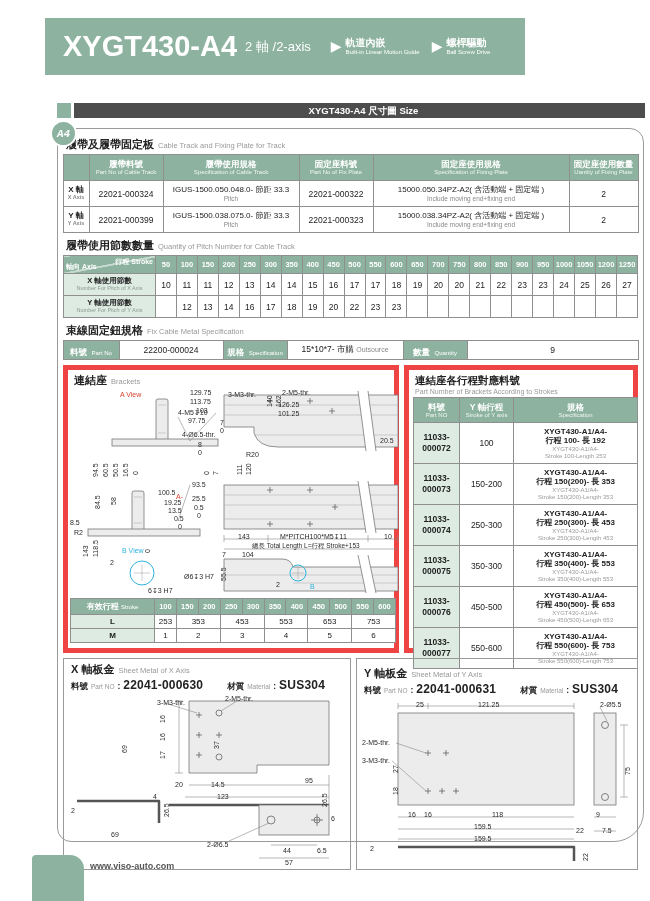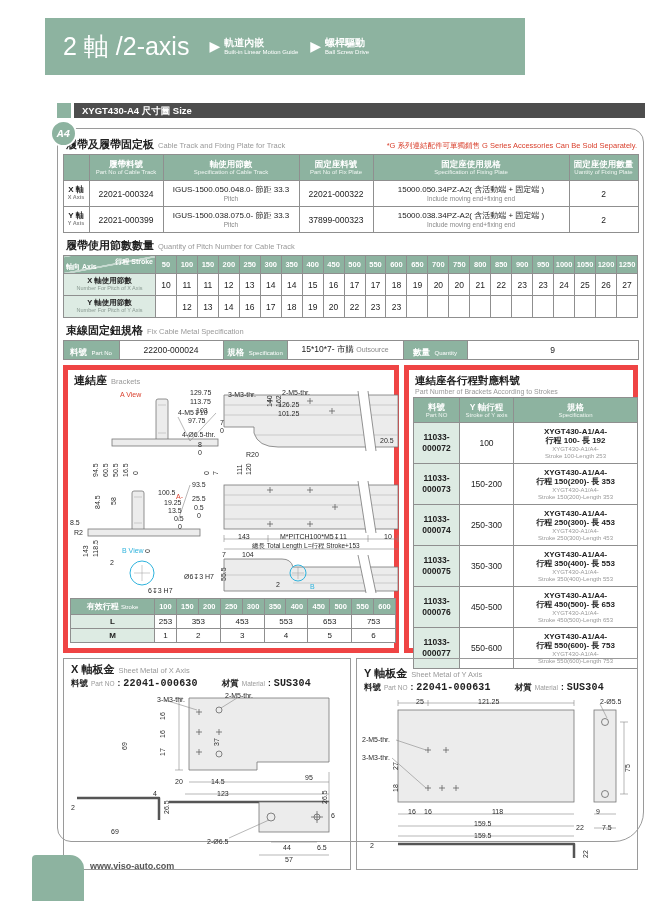--- a/index.html
+++ b/index.html
@@ -2,30 +2,30 @@
 <html><head>
 <meta charset="utf-8">
 <style>
   html,body{margin:0;padding:0;background:#fff;}
   .page{position:relative;width:650px;height:901px;background:#fff;overflow:hidden;
         font-family:"Liberation Sans","DejaVu Sans",sans-serif;color:#222;}
   
   .header-band{position:absolute;left:45px;top:18px;width:480px;height:57px;background:#8db3a0;
     color:#fff;display:flex;align-items:center;padding-left:18px;box-sizing:border-box;}
   .model{font-size:29px;font-weight:bold;}
-  .axis2{font-size:25px;margin-left:0;font-weight:normal;white-space:nowrap;}
+  .axis2{font-size:13px;margin-left:8px;font-weight:normal;white-space:nowrap;}
   .badges{display:flex;margin-left:20px;gap:12px;align-items:center;}
   .badge{display:flex;align-items:center;gap:4px;}
   .tri{font-size:14px;line-height:1;}
   .btxt{display:flex;flex-direction:column;line-height:1.15;}
   .btxt b{font-size:10px;} .btxt i{font-style:normal;font-size:6px;font-weight:normal;}
   
   .section-bar{position:absolute;left:57px;top:103px;width:588px;height:15px;display:flex;}
   .sec-sq{width:14px;height:15px;background:#8db3a0;margin-right:3px;}
-  .sec-dark{flex:1;background:#4d4d4d;color:#fff;font-size:9.5px;font-weight:bold;line-height:15px;padding-left:8px;}
+  .sec-dark{flex:1;background:#4d4d4d;color:#fff;font-size:9.5px;font-weight:bold;line-height:15px;padding-left:8px;text-align:center;}
   
   .main-box{position:absolute;left:57px;top:128px;width:587px;height:714px;border:1.5px solid #9a9a9a;
     border-radius:14px 14px 30px 14px;box-sizing:border-box;padding:7px 4px 4px;}
   .a4-badge{position:absolute;left:-8px;top:-9px;width:27px;height:27px;border-radius:50%;background:#8db3a0;
     color:#fff;font-size:11px;font-style:italic;font-weight:bold;display:flex;align-items:center;justify-content:center;
     border:2px solid #fff;box-sizing:border-box;font-family:Liberation Mono, monospace;}
   .sec-title{display:flex;align-items:baseline;gap:4px;margin:1px 2px 2px 4px;}
   .sec-title b{font-size:11px;color:#222;white-space:nowrap;}
   .sec-title i{font-style:normal;font-size:7.5px;color:#999;white-space:nowrap;}
   .note-red{margin-left:auto;font-size:7.5px;color:#d9412e;}
@@ -79,34 +79,35 @@
   .stroke-cell{font-size:8.5px;}
   .spec-l1,.spec-l2{font-size:8px;font-weight:bold;line-height:1.2;}
   .spec-l3,.spec-l4{font-size:6px;color:#9a9a9a;line-height:1.15;}
   .pt-title b{font-size:10.5px;} .pt-title i{font-size:7px;}
   
   .mboxes{display:flex;gap:5px;margin:5px auto 0;width:575px;}
   .mbox{border:1px solid #9a9a9a;box-sizing:border-box;height:212px;padding:3px 5px;}
   .mbox.xb{width:288px;} .mbox.yb{width:282px;}
   .meta-line{display:flex;gap:3px;align-items:baseline;margin:1px 0 2px 2px;}
   .meta-line b{font-size:8.5px;} .meta-line i{font-style:normal;font-size:6.5px;color:#999;}
-  .meta-line .mv{font-size:10px;font-weight:bold;letter-spacing:.2px;font-family:Liberation Mono, monospace;}
+  .meta-line .mv{font-size:12px;font-weight:bold;letter-spacing:.2px;}
   .meta-gap{width:18px;}
   #sheetx-draw{width:276px;height:170px;} #sheety-draw{width:270px;height:170px;}
   
   .footer-tab{position:absolute;left:32px;top:855px;width:52px;height:46px;background:#8db3a0;border-radius:4px 14px 0 0;}
   .footer-url{position:absolute;left:90px;top:861px;font-size:9px;font-weight:bold;color:#555;}
   svg{position:absolute;left:0;top:0;}
 </style>
 </head>
 <body>
 
 <div class="page">
 
   <div class="header-band">
+    <span class="model">XYGT430-A4</span>
     <span class="axis2">2 軸 /2-axis</span>
     <div class="badges">
       <div class="badge">
         <span class="tri">▶</span>
         <span class="btxt">
             <b>軌道內嵌</b>
             <i>Built-in Linear Motion Guide</i>
           </span>
       </div>
       <div class="badge">
@@ -123,40 +124,39 @@
     <span class="sec-sq"></span>
     <div class="sec-dark">XYGT430-A4 尺寸圖 Size</div>
   </div>
 
   <div class="main-box">
     <div class="a4-badge">A4</div>
 
     <div class="sec-title">
       <b>履帶及履帶固定板</b>
       <i>Cable Track and Fixing Plate for Track</i>
-      <span class="note-red">*G 系列連結配件可單獨銷售 G Series Accessories Can Be Sold Separately.</span>
     </div>
     <table class="tbl t1">
       <colgroup>
           <col style="width:26px">
           <col style="width:74px">
           <col style="width:136px">
           <col style="width:74px">
           <col style="width:196px">
           <col style="width:69px">
         </colgroup>
       <tbody>
           <tr>
         <th class="gh"></th>
         <th class="gh">
               <div class="h-zh">履帶料號</div>
               <div class="h-en">Part No of Cable Track</div>
             </th>
         <th class="gh">
-              <div class="h-zh">軸使用節數</div>
+              <div class="h-zh">履帶使用規格</div>
               <div class="h-en">Specification of Cable Track</div>
             </th>
         <th class="gh">
               <div class="h-zh">固定座料號</div>
               <div class="h-en">Part No of Fix Plate</div>
             </th>
         <th class="gh">
               <div class="h-zh">固定座使用規格</div>
               <div class="h-en">Specification of Fixing Plate</div>
             </th>
@@ -185,21 +185,21 @@
       <tr>
         <th class="axis-cell">
               <b>Y 軸</b>
               <i>Y Axis</i>
             </th>
         <td class="pn">22021-000399</td>
         <td>
               <div class="spec-main">IGUS-1500.038.075.0- 節距 33.3</div>
               <div class="spec-sub">Pitch</div>
             </td>
-        <td class="pn">37899-000323</td>
+        <td class="pn">22021-000323</td>
         <td>
               <div class="spec-main">15000.038.34PZ-A2( 含活動端 + 固定端 )</div>
               <div class="spec-sub">Include moving end+fixing end</div>
             </td>
         <td class="pn">2</td>
       </tr>
     </tbody>
       </table>
 
     <div class="sec-title" style="margin-top:5px">

